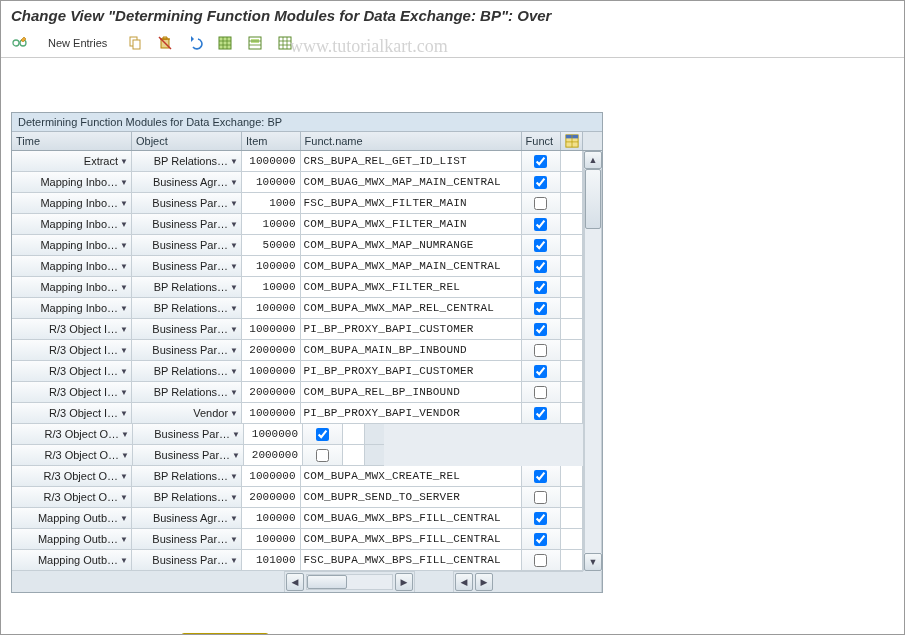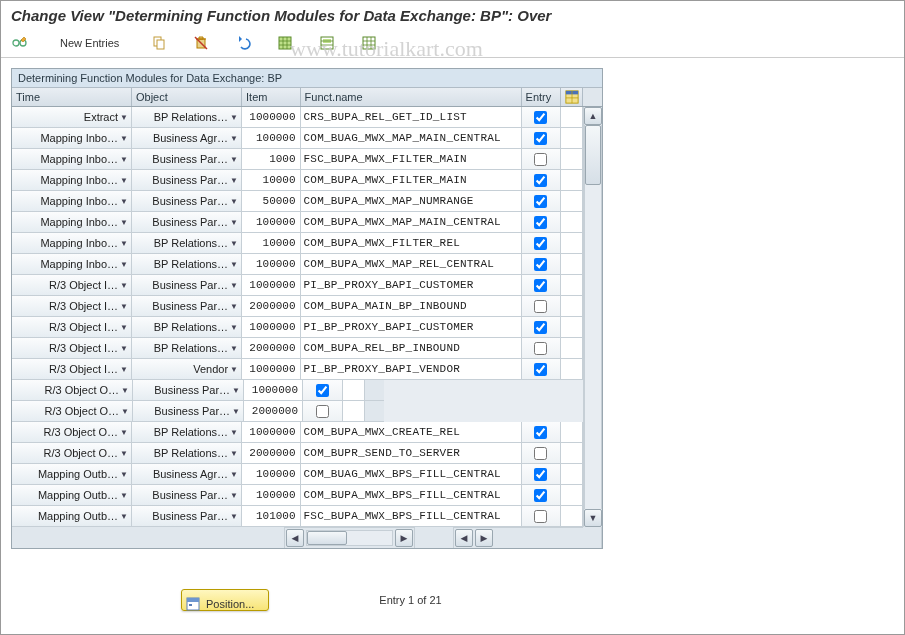--- a/index.html
+++ b/index.html
@@ -19,21 +19,21 @@
   }
   .title {
     font-style: italic;
     font-weight: bold;
     font-size: 15px;
     color: #333;
   }
   .toolbar {
     display: flex;
     align-items: center;
-    gap: 20px;
+    gap: 8px;
     padding: 4px 8px;
     border-bottom: 1px solid #ccc;
     height: 30px;
   }
   .tb-btn {
     display: inline-flex;
     align-items: center;
     justify-content: center;
     min-width: 20px;
     height: 20px;
@@ -45,35 +45,36 @@
     color: #333;
   }
   .tb-btn.text {
     min-width: 70px;
     padding: 0 8px;
   }
   .watermark {
     position: absolute;
     left: 290px;
     top: 36px;
-    font-size: 22px;
+    font-size: 18px;
     color: rgba(200,200,200,0.8);
     font-family: Georgia, serif;
     pointer-events: none;
     z-index: 50;
   }
 
   .panel-wrap {
     padding: 10px;
   }
   .panel {
     border: 1px solid #9aa7b0;
     width: 592px;
     background: #e8edf2;
     position: relative;
+    margin-top: 44px;
   }
   .panel-title {
     background: #d7e4ef;
     padding: 3px 6px;
     border-bottom: 1px solid #b0bcc6;
     font-size: 11px;
     color: #2a3a45;
   }
   .grid-head {
     display: flex;
@@ -284,21 +285,21 @@
 
 <div class="panel-wrap">
   <div class="panel">
     <div class="panel-title">Determining Function Modules for Data Exchange: BP</div>
 
     <div class="grid-head">
       <div class="gh col-time">Time</div>
       <div class="gh col-object">Object</div>
       <div class="gh col-item">Item</div>
       <div class="gh col-func">Funct.name</div>
-      <div class="gh col-call">Entry</div>
+      <div class="gh col-call">Funct</div>
       <div class="gh col-conf">
         <svg class="icn16" viewBox="0 0 16 16" style="width:14px;height:14px">
             <rect x="1" y="1" width="14" height="14" fill="#f2e08c" stroke="#b89b00"></rect>
             <rect x="1" y="1" width="14" height="4" fill="#4a72b8"></rect>
             <path d="M1 9h14M8 1v14" stroke="#b89b00" stroke-width="0.8"></path>
           </svg>
       </div>
       <div class="gh col-scroll"></div>
     </div>
 

